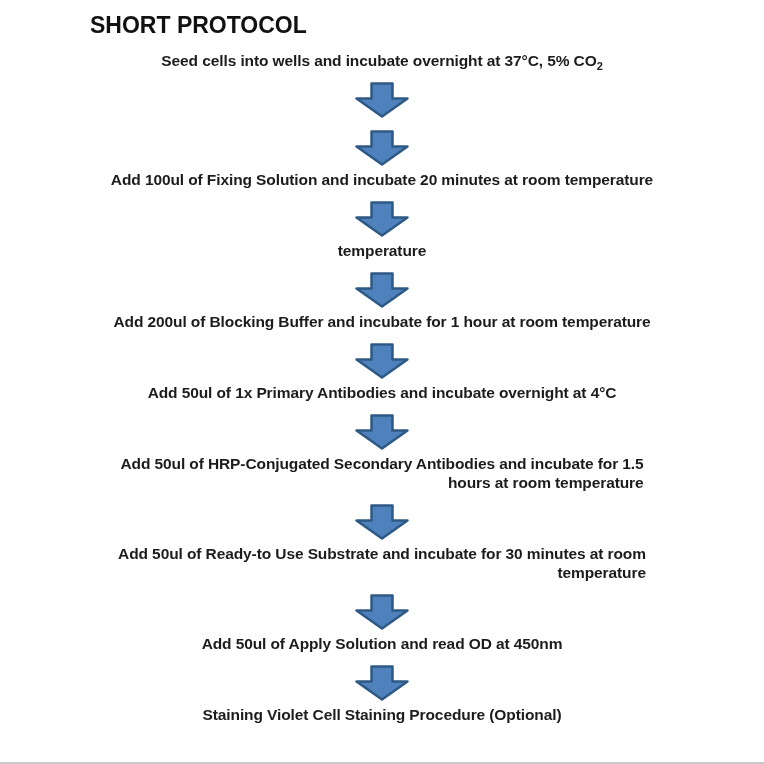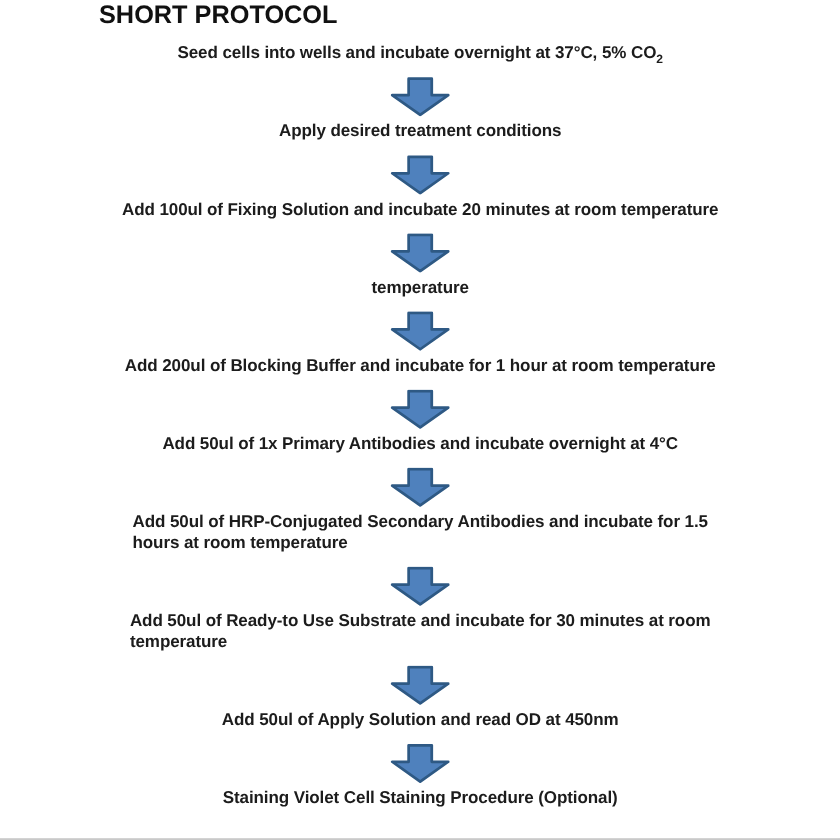--- a/index.html
+++ b/index.html
@@ -12,34 +12,34 @@
     font-family: "Liberation Sans", sans-serif;
   }
   .page {
     position: relative;
     width: 764px;
     height: 764px;
     background: #ffffff;
   }
   .title {
     margin: 0;
-    padding: 0 0 0 90px;
+    padding: 12px 0 0 90px;
     font-size: 23px;
     font-weight: 700;
     color: #111111;
     letter-spacing: 0px;
   }
   .flow {
     display: flex;
     flex-direction: column;
     align-items: center;
   }
   .step {
     margin-top: 4px;
-    text-align: left;
+    text-align: right;
     font-size: 15.5px;
     font-weight: 700;
     color: #1c1c1c;
     line-height: 19px;
     letter-spacing: -0.1px;
   }
   .step .line { display: block; }
   .step sub {
     font-size: 11px;
     line-height: 0;
@@ -73,23 +73,20 @@
   <div class="flow">
 
     <div class="step" style="margin-top:12px"><span>Seed cells into wells and incubate overnight at 37°C, 5% CO</span><sub>2</sub></div>
 
     <div class="arrow">
       <svg width="54" height="36" viewBox="0 0 54 36">
           <path d="M16.5 1.5 H37.5 V16.5 H52.5 L27 34.5 L1.5 16.5 H16.5 Z"></path>
         </svg>
     </div>
 
-    <div class="step">
-      <span class="line">Apply desired treatment conditions</span>
-    </div>
 
     <div class="arrow">
       <svg width="54" height="36" viewBox="0 0 54 36">
           <path d="M16.5 1.5 H37.5 V16.5 H52.5 L27 34.5 L1.5 16.5 H16.5 Z"></path>
         </svg>
     </div>
 
     <div class="step">
       <span class="line">Add 100ul of Fixing Solution and incubate 20 minutes at room temperature</span>
     </div>

